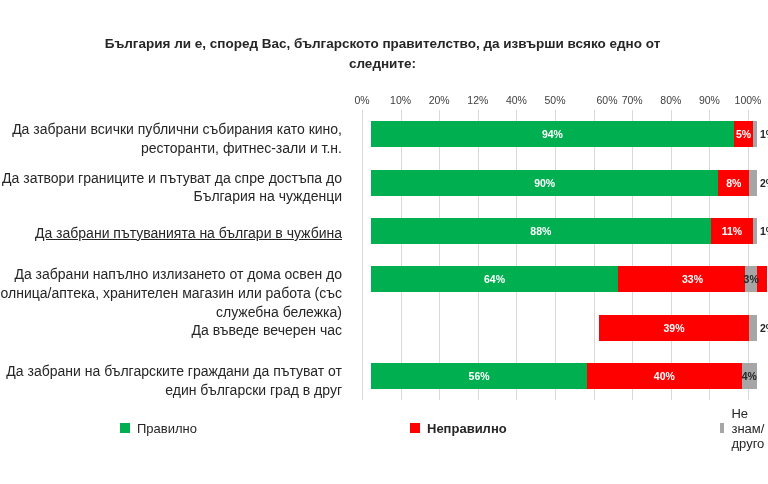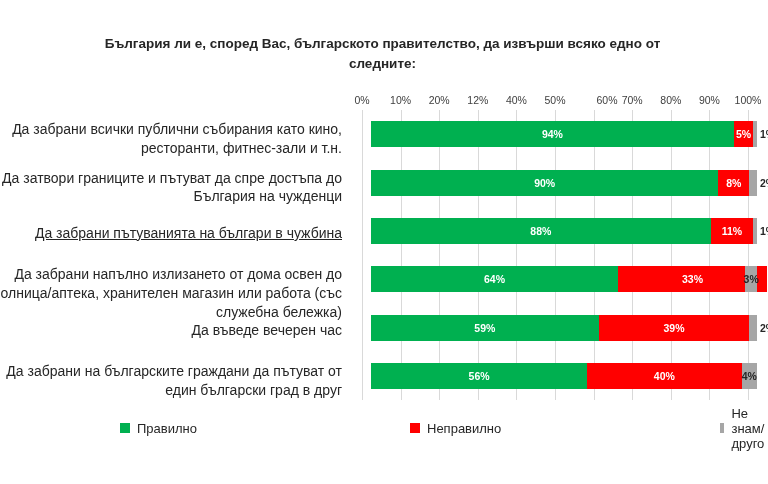--- a/index.html
+++ b/index.html
@@ -212,23 +212,20 @@
           <span class="seg-label">64%</span>
         </div>
         <div class="seg" style="left: 247.04px; width: 149px; background: rgb(255, 0, 0);">
           <span class="seg-label">33%</span>
         </div>
         <div class="seg grey" style="left: 374.42px; width: 11.58px; background: rgb(166, 166, 166);">
           <span class="seg-label">3%</span>
         </div>
       </div>
       <div class="bar-row" style="top: 204.5px; height: 26px;">
-        <div class="seg" style="left: 0px; width: 227.74px; background: rgb(0, 176, 80);">
-          <span class="seg-label">59%</span>
-        </div>
         <div class="seg" style="left: 227.74px; width: 150.54px; background: rgb(255, 0, 0);">
           <span class="seg-label">39%</span>
         </div>
         <div class="outside-label" style="left: 389px;">2%</div>
         <div class="seg grey" style="left: 378.28px; width: 7.72px; background: rgb(166, 166, 166);"></div>
       </div>
       <div class="bar-row" style="top: 252.833px; height: 26px;">
         <div class="seg" style="left: 0px; width: 216.16px; background: rgb(0, 176, 80);">
           <span class="seg-label">56%</span>
         </div>
@@ -248,21 +245,21 @@
       <div class="cat-label" style="top: 210.5px;">Да въведе вечерен час</div>
       <div class="cat-label" style="top: 155.167px;">Да забрани напълно излизането от дома освен до болница/аптека, хранителен магазин или работа (със служебна бележка)</div>
       <div class="cat-label" style="top: 251.833px;">Да забрани на българските граждани да пътуват от един български град в друг</div>
     </div>
 
   <div class="legend">
       <div class="legend-item" style="left: 20px;">
         <span class="legend-swatch" style="background: rgb(0, 176, 80);"></span>
         <span class="legend-text">Правилно</span>
       </div>
-      <div class="legend-item" style="left: 310px;">
+      <div class="legend-item" style="left: 310px; font-weight: bold;">
         <span class="legend-swatch" style="background: rgb(255, 0, 0);"></span>
         <span class="legend-text">Неправилно</span>
       </div>
       <div class="legend-item" style="left: 620px;">
         <span class="legend-swatch" style="background: rgb(166, 166, 166);"></span>
         <span class="legend-text">Не знам/друго</span>
       </div>
     </div>
 
 </div>

